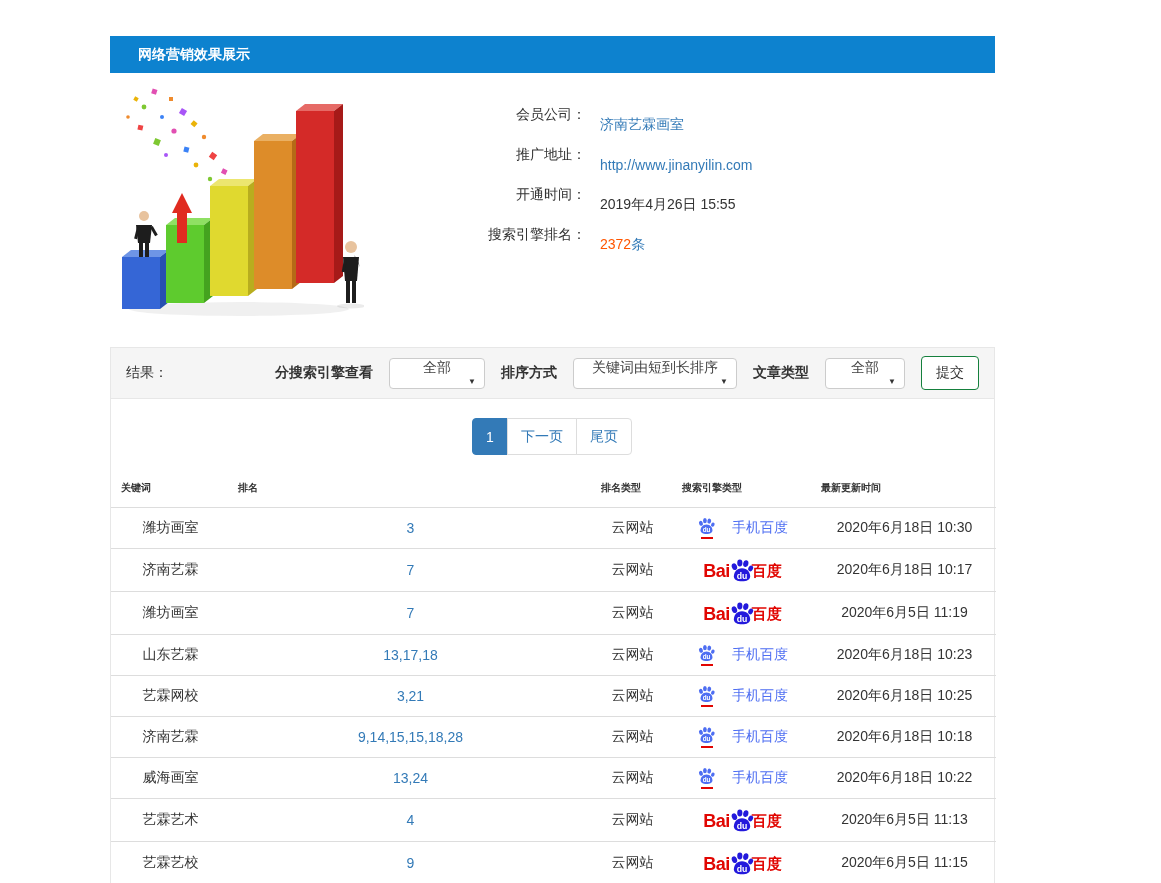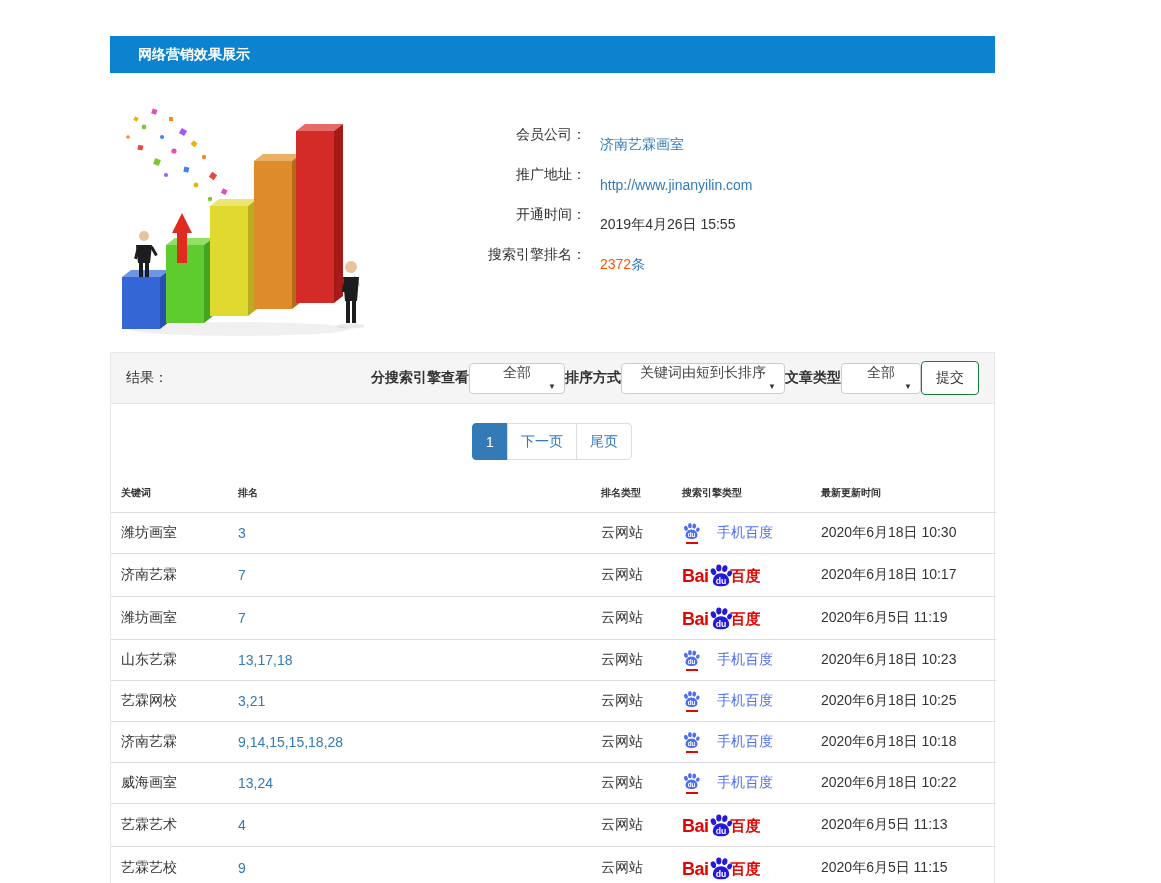--- a/index.html
+++ b/index.html
@@ -6,33 +6,33 @@
   html,body { width:1161px; height:883px; background:#fff; overflow:hidden;
     font-family:"Liberation Sans","DejaVu Sans",sans-serif; font-size:14px; color:#333; }
   .container { margin-left:110px; width:885px; }
   .spacer-top { height:36px; }
 
   
   .title-bar { height:37px; background:#0d82cf; color:#fff; display:flex; align-items:center;
     padding-left:28px; font-size:14px;font-weight:bold; }
 
   
-  .info-section { display:flex; padding:28px 0 8px 4px; min-height:268px; }
+  .info-section { display:flex; padding:8px 0 8px 4px; min-height:268px; }
   .hero { width:250px; height:237px; flex:0 0 250px; }
   .info-fields { margin-left:22px; padding-top:14px; }
   .info-row { display:flex; align-items:center; height:40px; }
   .info-label { width:200px; text-align:right; color:#333; }
   .info-value { margin-left:14px;margin-top:20px; }
   .link { color:#337ab7; text-decoration:none; cursor:pointer; }
   .rank-count { color:#ff5500; }
 
   
   .filter-bar { margin-top:6px; background:#f5f5f5; border:1px solid #e7e7e7;
     height:52px; display:flex; align-items:center; padding:0 15px; }
-  .filter-right { margin-left:auto; display:flex; align-items:center; gap:0; }
+  .filter-right { margin-left:auto; display:flex; align-items:center; gap:16px; }
   .filter-label { font-weight:bold; color:#333; white-space:nowrap; }
   .select { background:#fff; border:1px solid #ccc; border-radius:4px; height:31px;
     display:flex; align-items:center; padding:0 8px; cursor:pointer; color:#444;flex-direction:column; }
   .select .caret { margin-left:auto; font-size:8px; color:#333; padding-left:10px; }
   .sel-engine { width:96px; } .sel-sort { width:164px; } .sel-article { width:80px; }
   .btn-submit { background:#fff; border:1px solid #15803d; border-radius:4px; height:34px;
     width:58px; font-size:14px; color:#333; cursor:pointer; }
 
   
   .panel-body { background:#fff; border-left:1px solid #e7e7e7; border-right:1px solid #e7e7e7;
@@ -43,21 +43,21 @@
     cursor:pointer; font-size:14px; }
   .page-item.active { background:#337ab7; border-color:#337ab7; color:#fff;
     border-radius:4px 0 0 4px; }
   .page-item:last-child { border-radius:0 4px 4px 0; }
 
   
   table { width:100%; border-collapse:collapse; margin-top:14px; table-layout:fixed; }
   col.c-kw{width:117px;} col.c-rank{width:363px;} col.c-rt{width:81px;}
   col.c-eng{width:139px;} col.c-upd{width:185px;}
   th { text-align:left; font-weight:bold; padding:12px 8px 12px 10px; font-size:10px; }
-  td { padding:9px 8px 9px 10px; border-top:1px solid #ddd; font-size:14px; height:41px; }
+  td { padding:9px 8px 9px 10px; border-top:1px solid #ddd; font-size:14px; height:41px;text-align:center; }
 
   
   .engine-mobile { display:inline-flex; align-items:center; gap:16px; color:#4e6ef2; }
   .paw-wrap { display:inline-flex; flex-direction:column; align-items:center; }
   .paw-underline { width:12px; height:2px; background:#e10602; margin-top:1px; }
   .engine-baidu { display:inline-flex; align-items:flex-end; }
   .baidu-bai { color:#e10602; font-weight:bold; font-size:18px; letter-spacing:-0.5px; }
   .baidu-suffix { color:#e10602; font-weight:bold; font-size:15px; margin-left:-2px; padding-bottom:1px; }
   .engine-baidu svg { margin:0 -1px -2px -1px; }
 </style>

